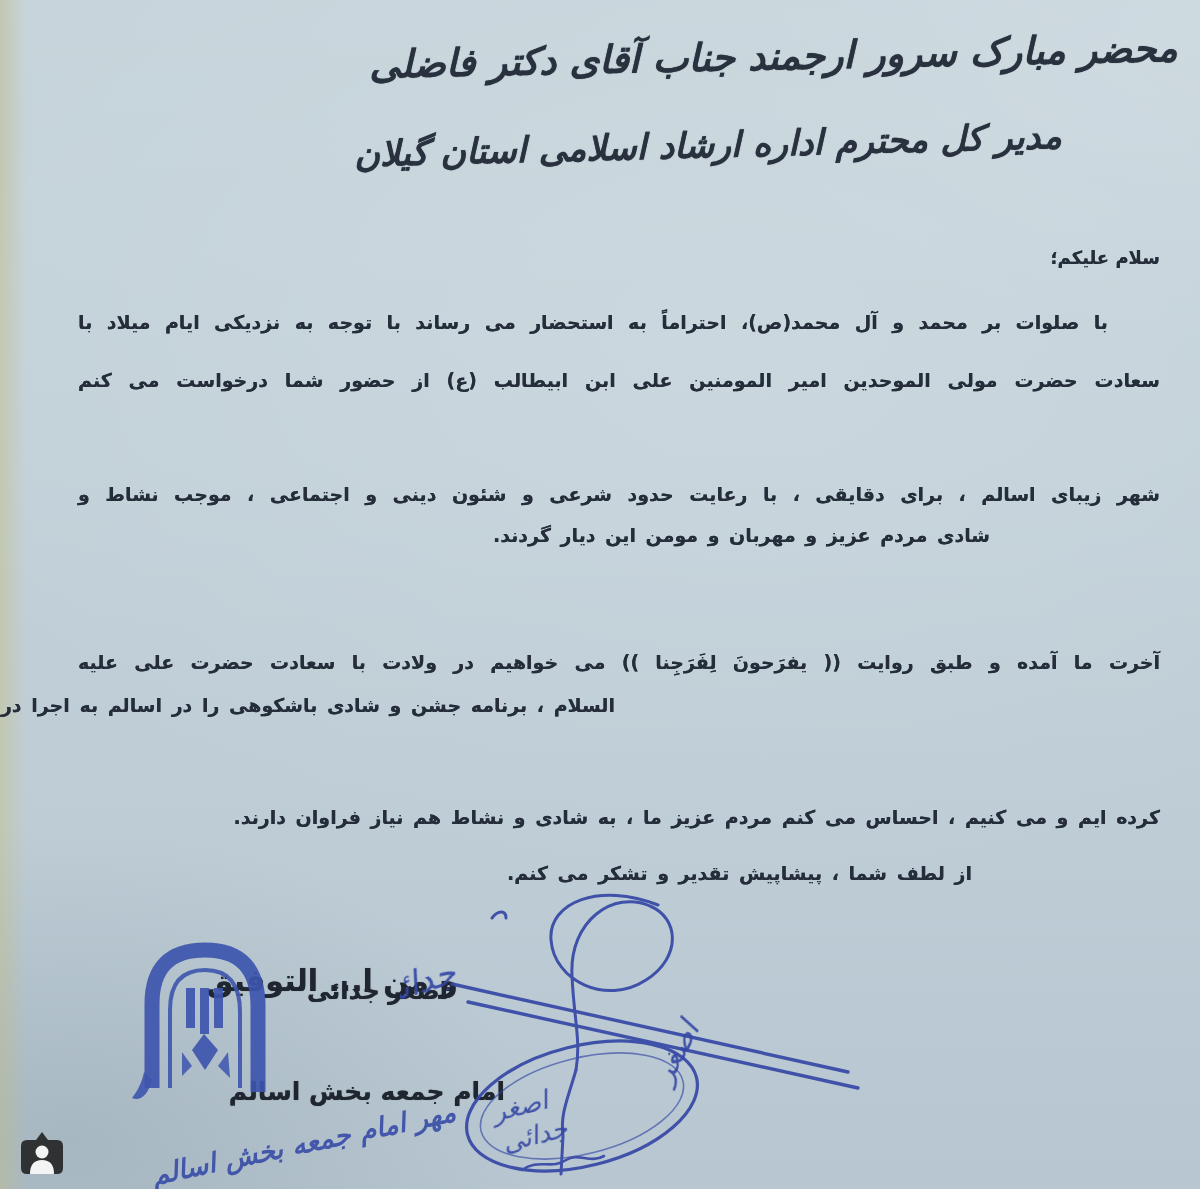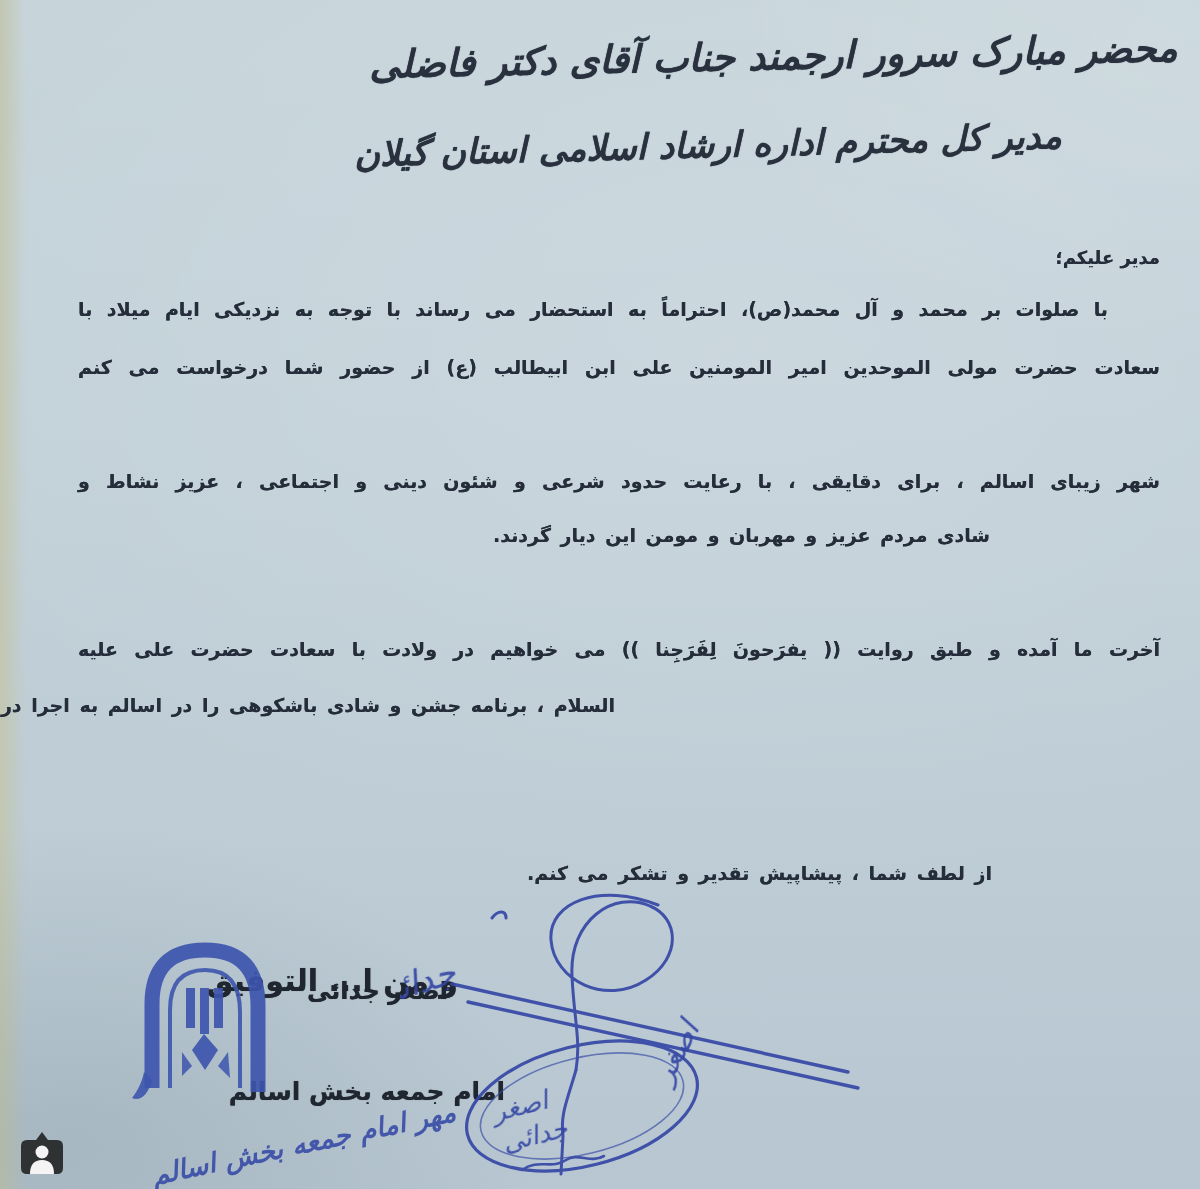--- a/index.html
+++ b/index.html
@@ -29,21 +29,21 @@
   
   .greeting{
     position:absolute;top:247px;right:40px;direction:rtl;
     font-size:18px;font-weight:bold;
   }
   .body-area{position:absolute;left:70px;right:40px;top:0;height:100%;}
   .bline{
     position:absolute;direction:rtl;font-size:19px;font-weight:bold;
     line-height:34px;white-space:nowrap;word-spacing:3px;text-align:right;
   }
-  .bline.full{right:0;left:8px;white-space:normal;text-align:justify;text-align-last:justify;}
+  .bline.full{right:0;left:8px;white-space:normal;text-align:justify;text-align-last:justify;margin-top:13px;}
   .bline.fullr{right:0;text-align:right;}
   .bline.indent{padding-right:52px;}
   .blead{font-weight:bold;}
   
   .sig-text{position:absolute;direction:rtl;font-weight:bold;color:#20262f;white-space:nowrap;
     text-shadow:0 0 .7px rgba(25,32,45,.8);}
   .sig-t1{top:963px;right:742px;font-size:30px;}
   .sig-t2{top:977px;right:752px;font-size:24px;}
   .sig-t3{top:1077px;right:695px;font-size:25px;}
   .hand-note{
@@ -58,30 +58,31 @@
   .tag-badge{position:absolute;left:16px;top:1126px;width:52px;height:54px;cursor:pointer;}
 </style>
 </head>
 <body>
 
 <div class="page">
 
   <div class="hdr hdr1">محضر مبارک سرور ارجمند جناب آقای دکتر فاضلی</div>
   <div class="hdr hdr2">مدیر کل محترم اداره ارشاد اسلامی استان گیلان</div>
 
-  <div class="greeting ink">مدیر علیکم؛</div>
+  <div class="greeting ink">سلام علیکم؛</div>
 
   <div class="body-area">
       <div class="bline ink full indent" style="top: 292px;"><span class="blead">با صلوات بر محمد و آل محمد(ص)،</span><span> احتراماً به استحضار می رساند با  توجه به نزدیکی ایام میلاد با</span></div>
       <div class="bline ink full" style="top: 350px;"><span>سعادت حضرت مولی الموحدین امیر المومنین علی ابن ابیطالب (ع) از حضور شما درخواست می کنم</span></div>
-      <div class="bline ink full" style="top: 464px;"><span>شهر زیبای اسالم ، برای دقایقی ، با رعایت حدود شرعی و شئون دینی و اجتماعی ، عزیز نشاط و</span></div>
+      <div class="bline ink full" style="top: 464px;"><span>شهر زیبای اسالم ، برای دقایقی ، با رعایت حدود شرعی و شئون دینی و اجتماعی ، موجب نشاط و</span></div>
       <div class="bline ink " style="top: 518px; right: 170px;"><span>شادی مردم عزیز و مهربان و مومن این دیار گردند.</span></div>
       <div class="bline ink full" style="top: 632px;"><span>آخرت ما آمده و طبق روایت (( یفرَحونَ لِفَرَجِنا )) می خواهیم در ولادت با سعادت حضرت علی علیه</span></div>
       <div class="bline ink " style="top: 688px; right: 545px;"><span>السلام ، برنامه جشن و شادی باشکوهی را در اسالم به اجرا در بیاوریم.</span></div>
-      <div class="bline ink " style="top: 856px; right: 168px; margin-left: 44px;"><span>از لطف شما ، پیشاپیش تقدیر و تشکر می کنم.</span></div>
+      <div class="bline ink fullr" style="top: 800px;"><span>کرده ایم و می کنیم ، احساس می کنم مردم عزیز ما ، به شادی و نشاط هم نیاز فراوان دارند.</span></div>
+      <div class="bline ink " style="top: 856px; right: 188px; margin-left: 44px;"><span>از لطف شما ، پیشاپیش تقدیر و تشکر می کنم.</span></div>
     </div>
 
   <div class="sig-text sig-t1">و من ا... التوفیق</div>
   <div class="sig-text sig-t2">اصغر جدائی</div>
   <div class="sig-text sig-t3">امام جمعه بخش اسالم</div>
 
   <div class="hand-note">مهر امام جمعه بخش اسالم</div>
 
   <div class="logo-box">
     <svg width="170" height="175" viewBox="0 0 170 175" fill="none">

